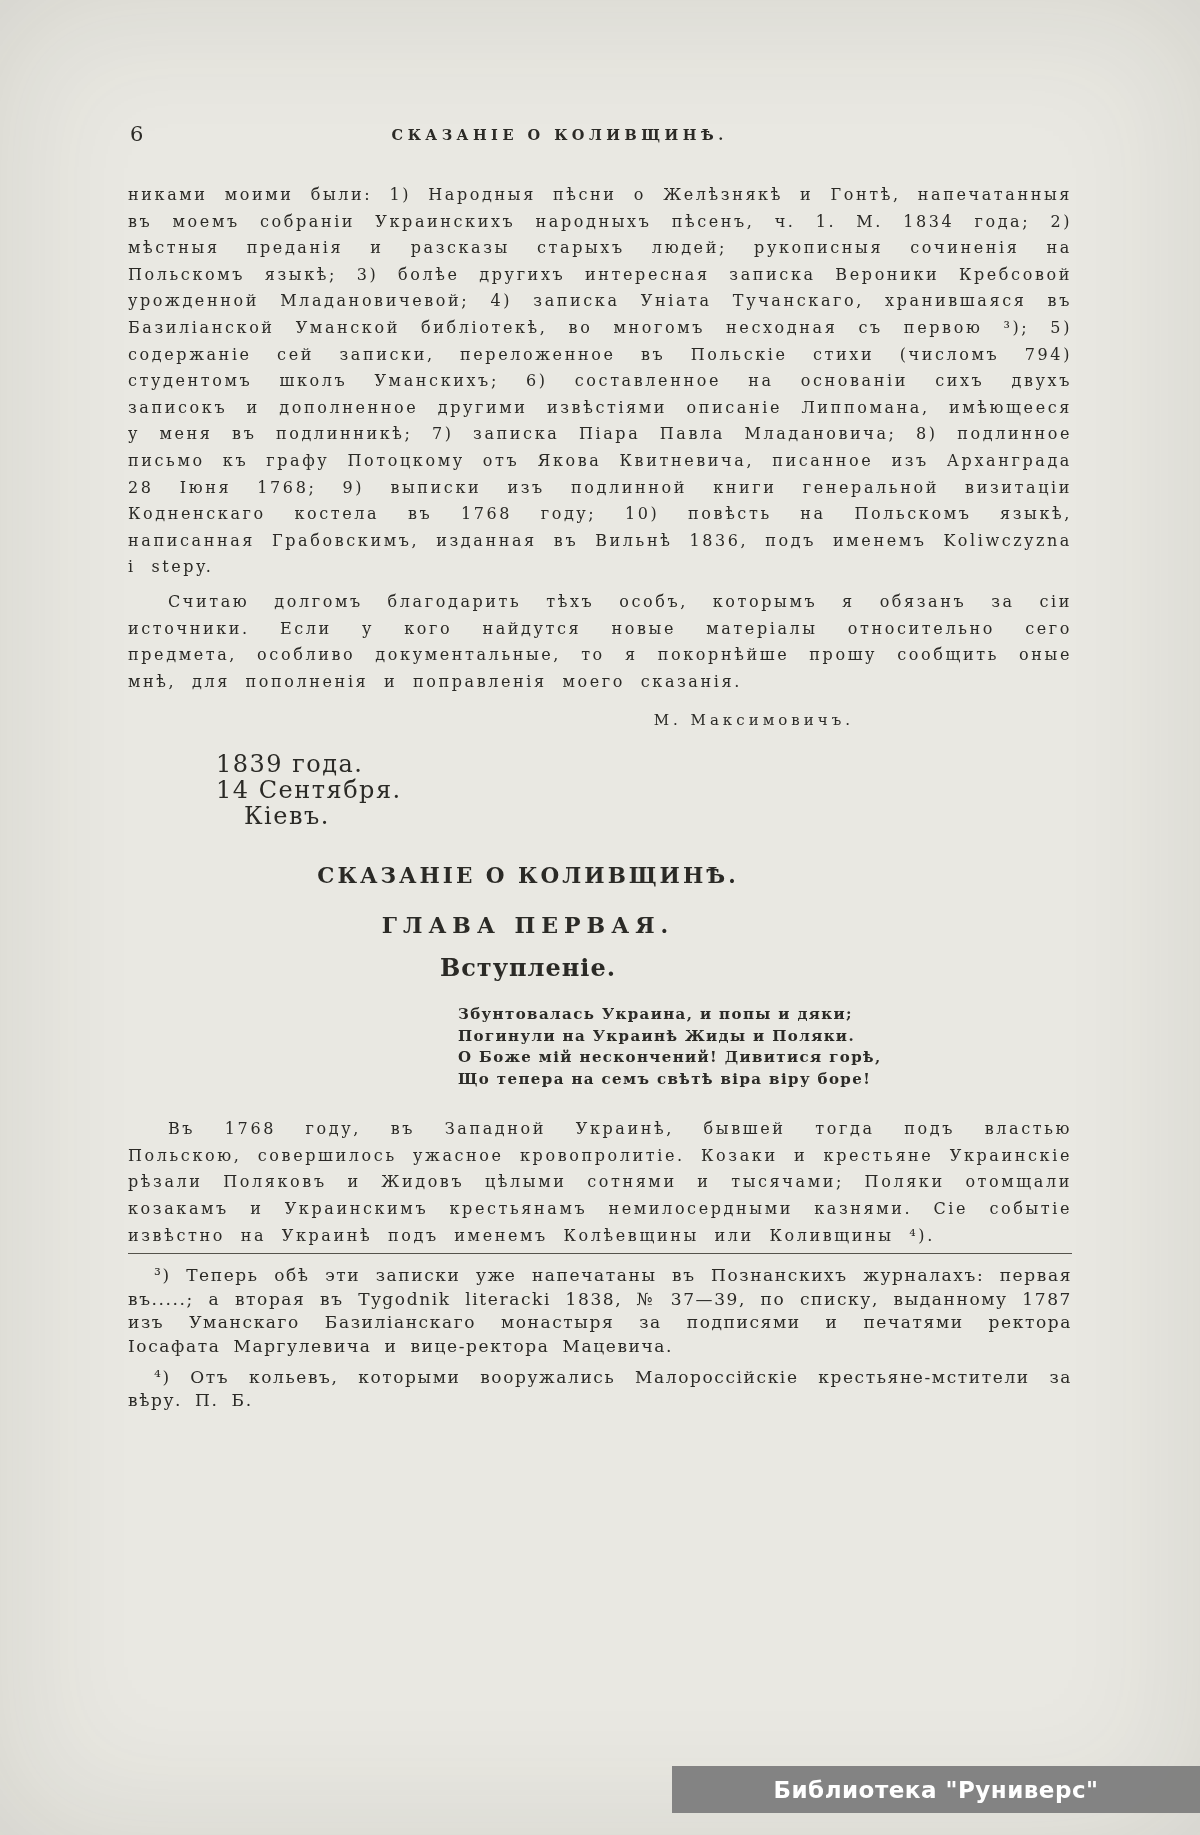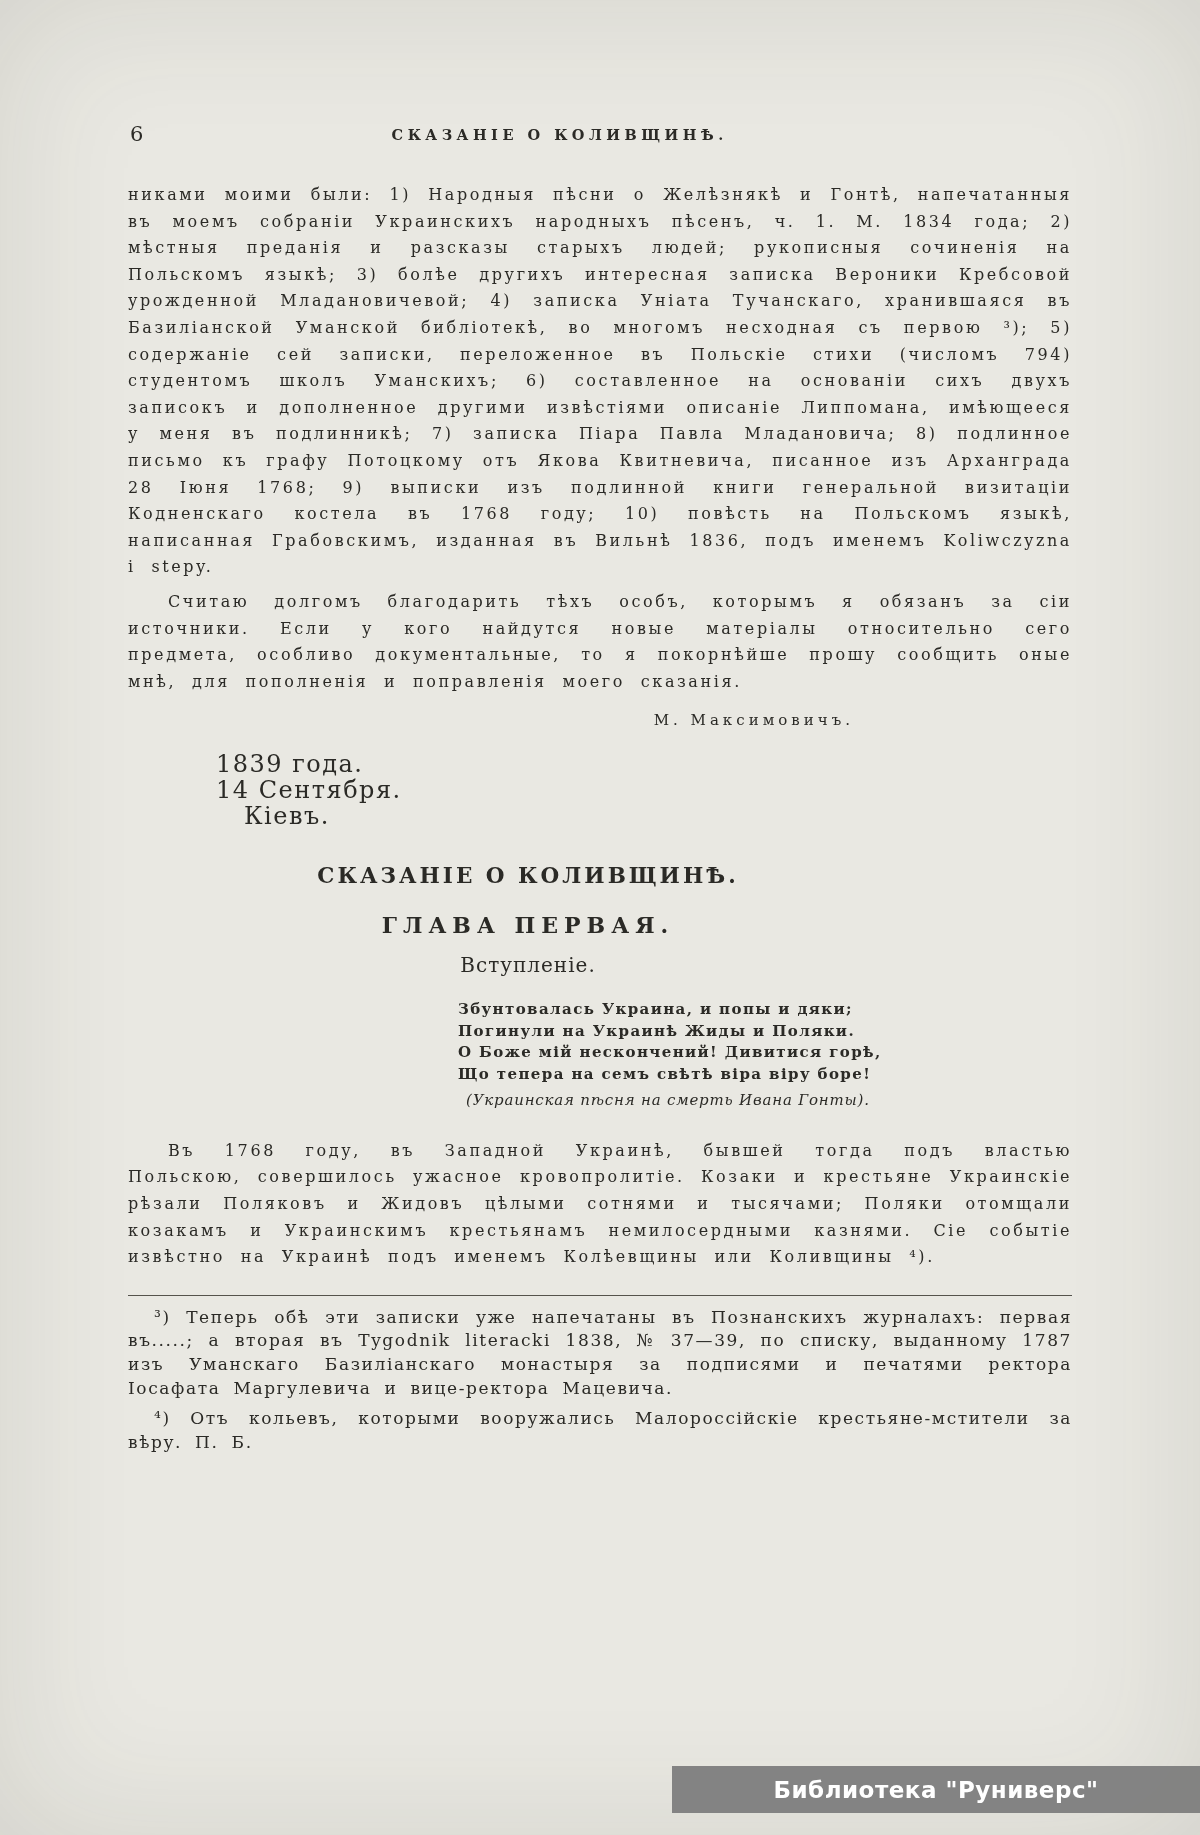--- a/index.html
+++ b/index.html
@@ -86,42 +86,42 @@
     letter-spacing: 3px;
   }
   .chapter-heading {
     margin: 24px 0 0 0;
     font-size: 22px;
     font-weight: 700;
     letter-spacing: 6px;
   }
   .chapter-subtitle {
     margin: 15px 0 0 0;
-    font-size: 20px;
-    font-weight: 400;
+    font-size: 24px;
+    font-weight: 700;
     letter-spacing: 1px;
   }
   .epigraph {
     margin-top: 22px;
     margin-left: 330px;
     font-size: 15px;
     font-weight: 600;
     line-height: 21.5px;
     letter-spacing: 1.4px;
   }
   .epigraph-attribution {
     margin-top: 5px;
     font-style: italic;
     font-weight: 400;
     letter-spacing: 0.8px;
     padding-left: 8px;
   }
   .chapter-body { margin-top: 26px; }
   .footnotes {
-    margin-top: 24px;
+    margin-top: 4px;
     border-top: 1px solid #55534c;
     padding-top: 10px;
   }
   .footnote {
     margin: 0;
     font-size: 17px;
     line-height: 23.6px;
     text-align: justify;
     text-indent: 26px;
     letter-spacing: 1.6px;
@@ -173,21 +173,20 @@
     <h1 class="section-title">СКАЗАНІЕ О КОЛИВЩИНѢ.</h1>
     <h2 class="chapter-heading">ГЛАВА ПЕРВАЯ.</h2>
     <h3 class="chapter-subtitle">Вступленіе.</h3>
   </div>
 
   <div class="epigraph">
     <div class="epigraph-line">Збунтовалась Украина, и попы и дяки;</div>
     <div class="epigraph-line">Погинули на Украинѣ Жиды и Поляки.</div>
     <div class="epigraph-line">О Боже мій нескончений! Дивитися горѣ,</div>
     <div class="epigraph-line">Що тепера на семъ свѣтѣ віра віру боре!</div>
-    <div class="epigraph-attribution">(Украинская пѣсня на смерть Ивана Гонты).</div>
   </div>
 
   <p class="body-par indent chapter-body">Въ 1768 году, въ Западной Украинѣ, бывшей тогда подъ властью Польскою, совершилось ужасное кровопролитіе. Козаки и крестьяне Украинскіе рѣзали Поляковъ и Жидовъ цѣлыми сотнями и тысячами; Поляки отомщали козакамъ и Украинскимъ крестьянамъ немилосердными казнями. Сіе событіе извѣстно на Украинѣ подъ именемъ Колѣевщины или Коливщины ⁴).</p>
 
   <div class="footnotes">
     <p class="footnote">³) Теперь обѣ эти записки уже напечатаны въ Познанскихъ журналахъ: первая въ.....; а вторая въ Tygodnik literacki 1838, № 37—39, по списку, выданному 1787 изъ Уманскаго Базиліанскаго монастыря за подписями и печатями ректора Іосафата Маргулевича и вице-ректора Мацевича.</p>
     <p class="footnote">⁴) Отъ кольевъ, которыми вооружались Малороссійскіе крестьяне-мстители за вѣру. П. Б.</p>
   </div>
 
 </div>

